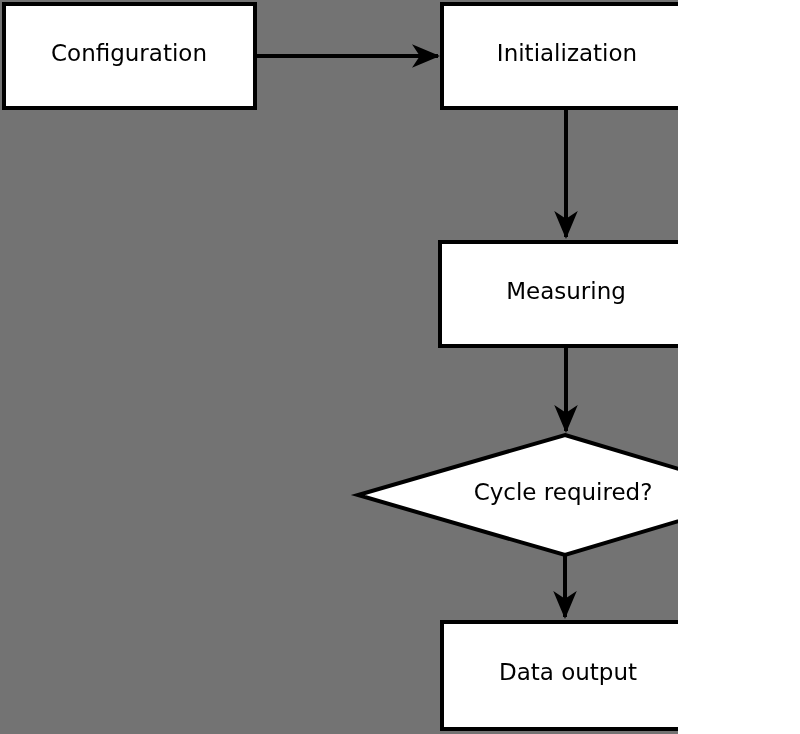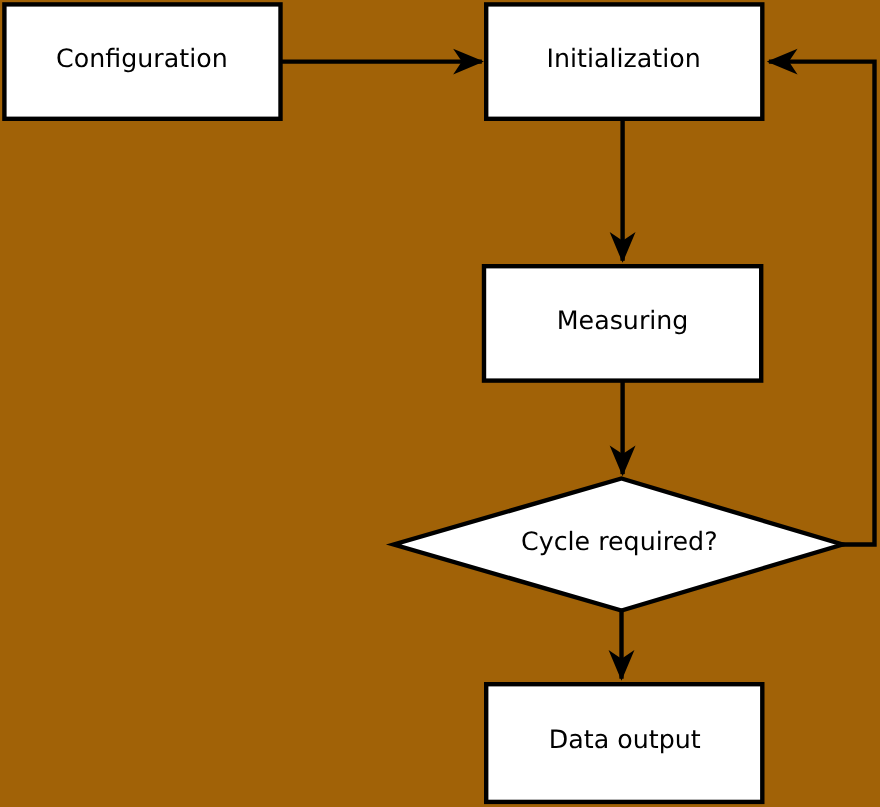--- a/index.html
+++ b/index.html
@@ -2,23 +2,23 @@
 <html><head>
 <meta charset="utf-8">
 <style>
   html, body {
     margin: 0;
     padding: 0;
     background: #ffffff;
   }
   .canvas {
     position: relative;
-    width: 800px;
+    width: 678px;
     height: 734px;
-    background: #a16207;
+    background: #737373;
     overflow: hidden;
   }
   svg {
     display: block;
   }
   .node-shape {
     fill: #ffffff;
     stroke: #000000;
     stroke-width: 4;
   }

